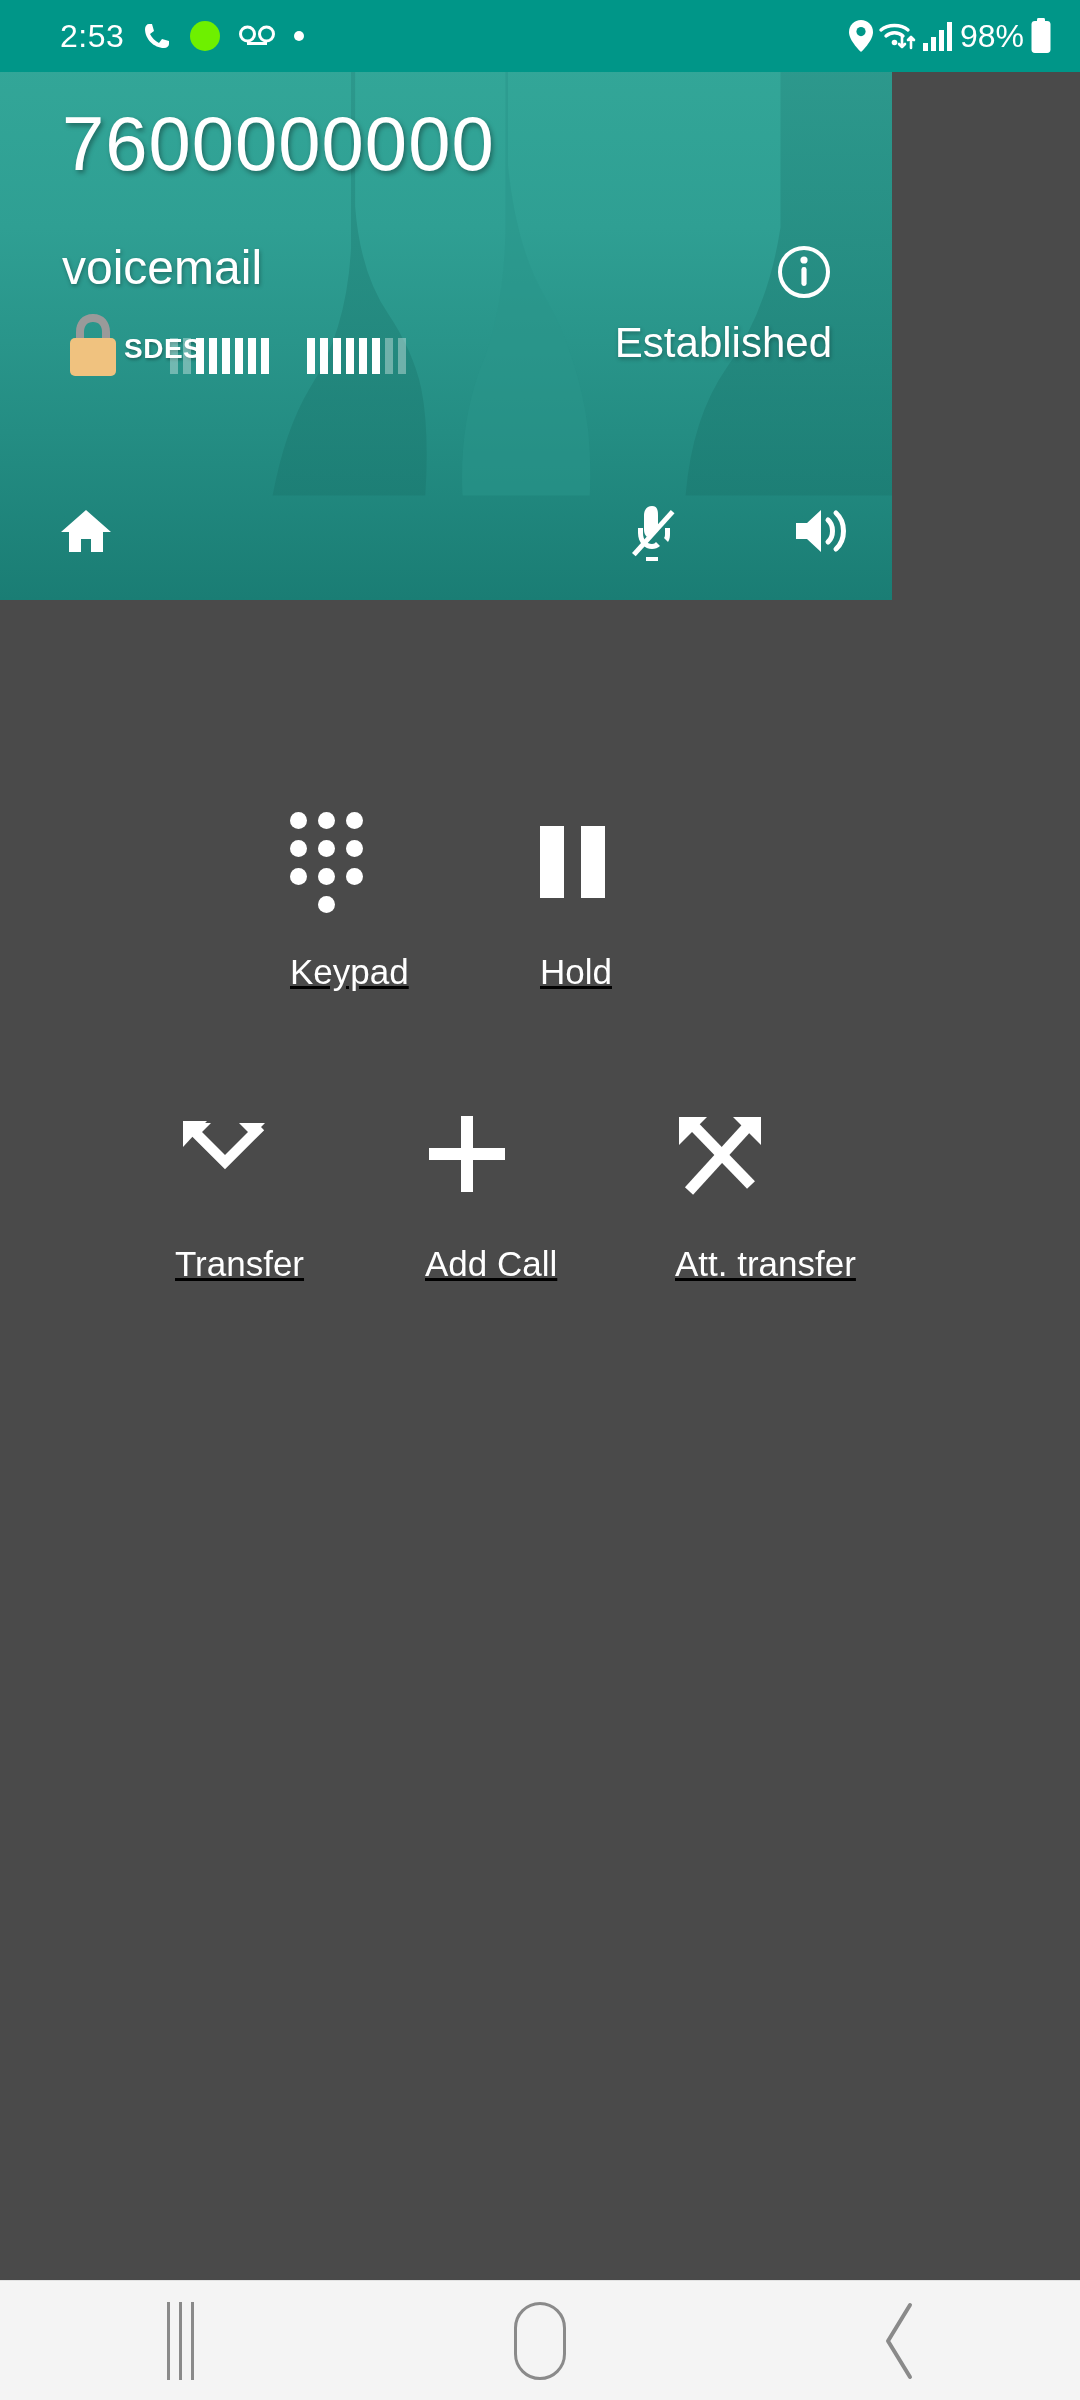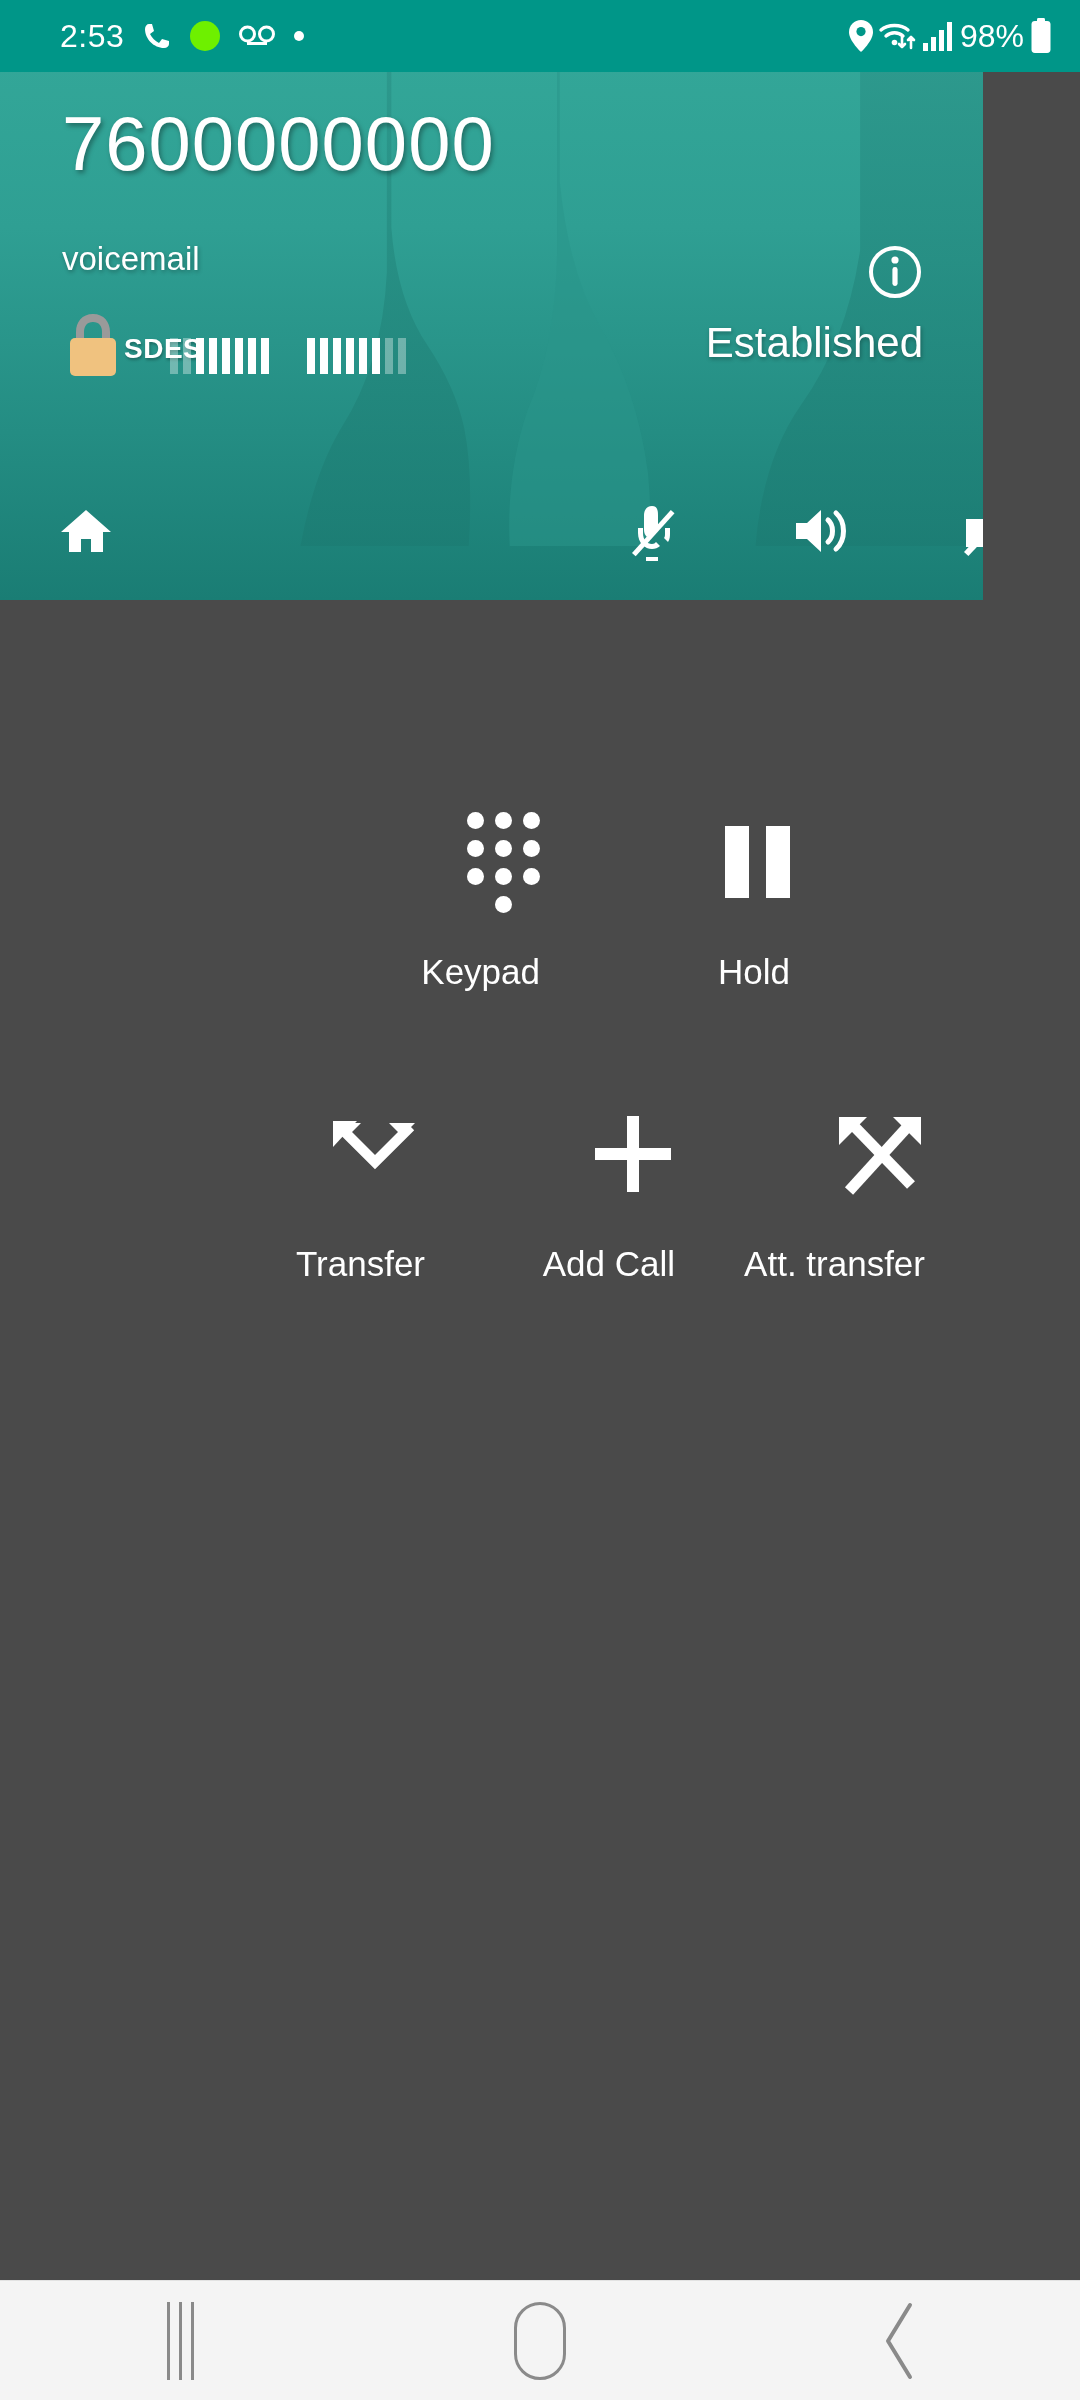--- a/index.html
+++ b/index.html
@@ -23,35 +23,35 @@
   .sb-left { gap:18px; }
   .sb-right { gap:4px; }
   .sb-clock { color:#fff; font-size:32px; letter-spacing:.5px; line-height:1; }
   .sb-ico { display:inline-flex; align-items:center; justify-content:center; }
   .green-dot { width:30px; height:30px; border-radius:50%; background:#6ef000; display:inline-block; }
   .tiny-dot { width:10px; height:10px; border-radius:50%; background:#fff; display:inline-block; }
   .sb-batt-pct { color:#fff; font-size:32px; line-height:1; margin-right:2px; }
 
   
   .call-header {
-    position:absolute; top:0; left:0; width:983px; height:600px;
+    position:absolute; top:0; left:0; width:892px; height:600px;
     background:linear-gradient(180deg,#34a99a 0%,#2f9f93 38%,#248d83 72%,#1a7d74 100%);
     overflow:hidden; z-index:10;
   }
   .silhouette { position:absolute; inset:0; z-index:1; }
   .hdr-inner { position:absolute; inset:0; z-index:5; padding:0 60px; }
 
   .phone-number {
     position:absolute; top:100px; left:62px;
     color:#fff; font-size:76px; font-weight:400; letter-spacing:1px;
     text-shadow:2px 3px 5px rgba(0,0,0,.35);
   }
   .callee-label {
     position:absolute; top:240px; left:62px;
-    color:#fff; font-size:33px; font-weight:400;
+    color:#fff; font-size:48px; font-weight:400;
     text-shadow:1px 2px 4px rgba(0,0,0,.3);
   }
 
   .enc-block { position:absolute; top:310px; left:62px; display:flex; align-items:flex-start; }
   .lock-wrap { width:72px; display:flex; flex-direction:row; align-items:center; }
   .sdes-label {
     color:#fff; font-size:28px; font-weight:700; letter-spacing:.5px;
     margin-top:12px; text-shadow:1px 2px 3px rgba(0,0,0,.3);
   }
   .meters { display:flex; align-items:center; gap:38px; margin-left:36px; margin-top:28px; }
@@ -82,22 +82,23 @@
   .body-area {
     position:absolute; top:600px; left:0; width:1080px; height:1680px;
     background:#4a4a4a; z-index:8;
   }
   .btn-grid-row {
     display:flex; justify-content:center; align-items:flex-start;
   }
   .row1 { margin-top:210px; gap:0; }
   .row2 { margin-top:110px; gap:0;padding-left:20px; }
   .action-btn {
-    width:250px; display:flex; flex-direction:column; align-items:flex-end;
+    width:250px; display:flex; flex-direction:column; align-items:flex-start;
     cursor:pointer;
+    text-decoration:underline;
   }
   .action-icon { height:104px; display:flex; align-items:center; justify-content:center; }
   .action-label { color:#ffffff; font-size:35px; margin-top:38px; }
 
   
   .dialpad { display:flex; flex-direction:column; align-items:center; gap:11px; }
   .dp-row { display:flex; gap:11px; }
   .dp-dot { width:17px; height:17px; border-radius:50%; background:#fff; }
 
   

